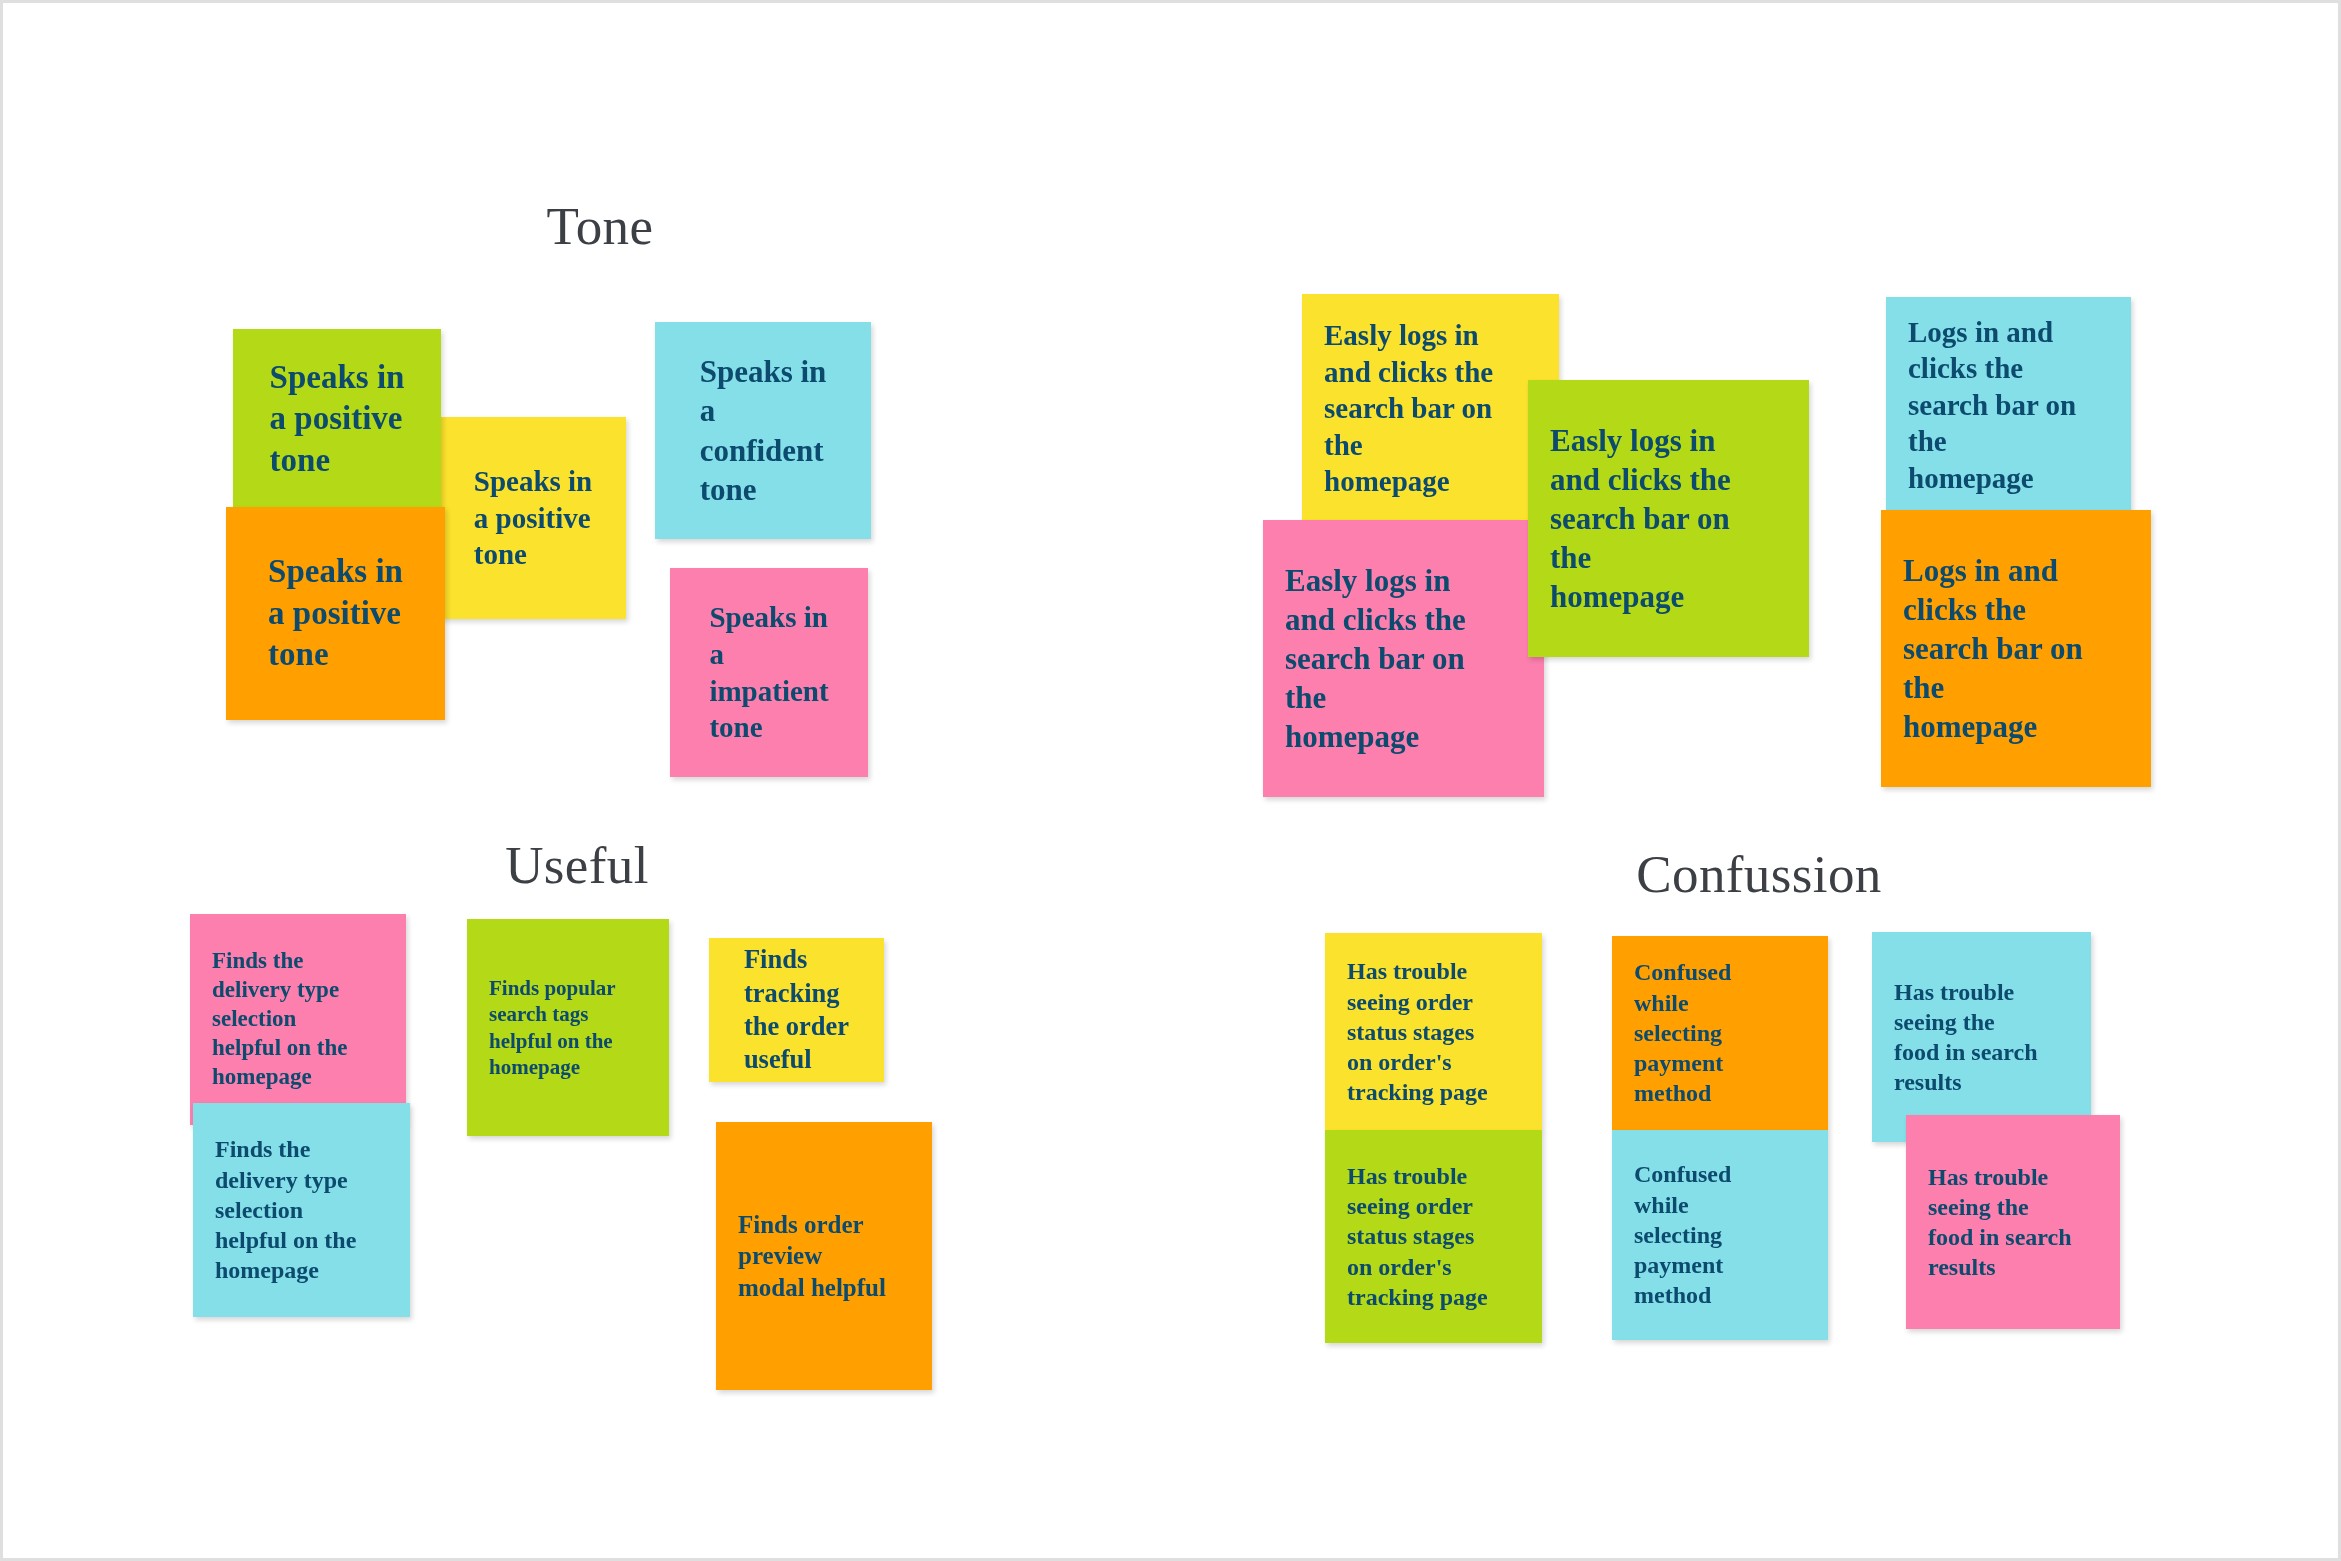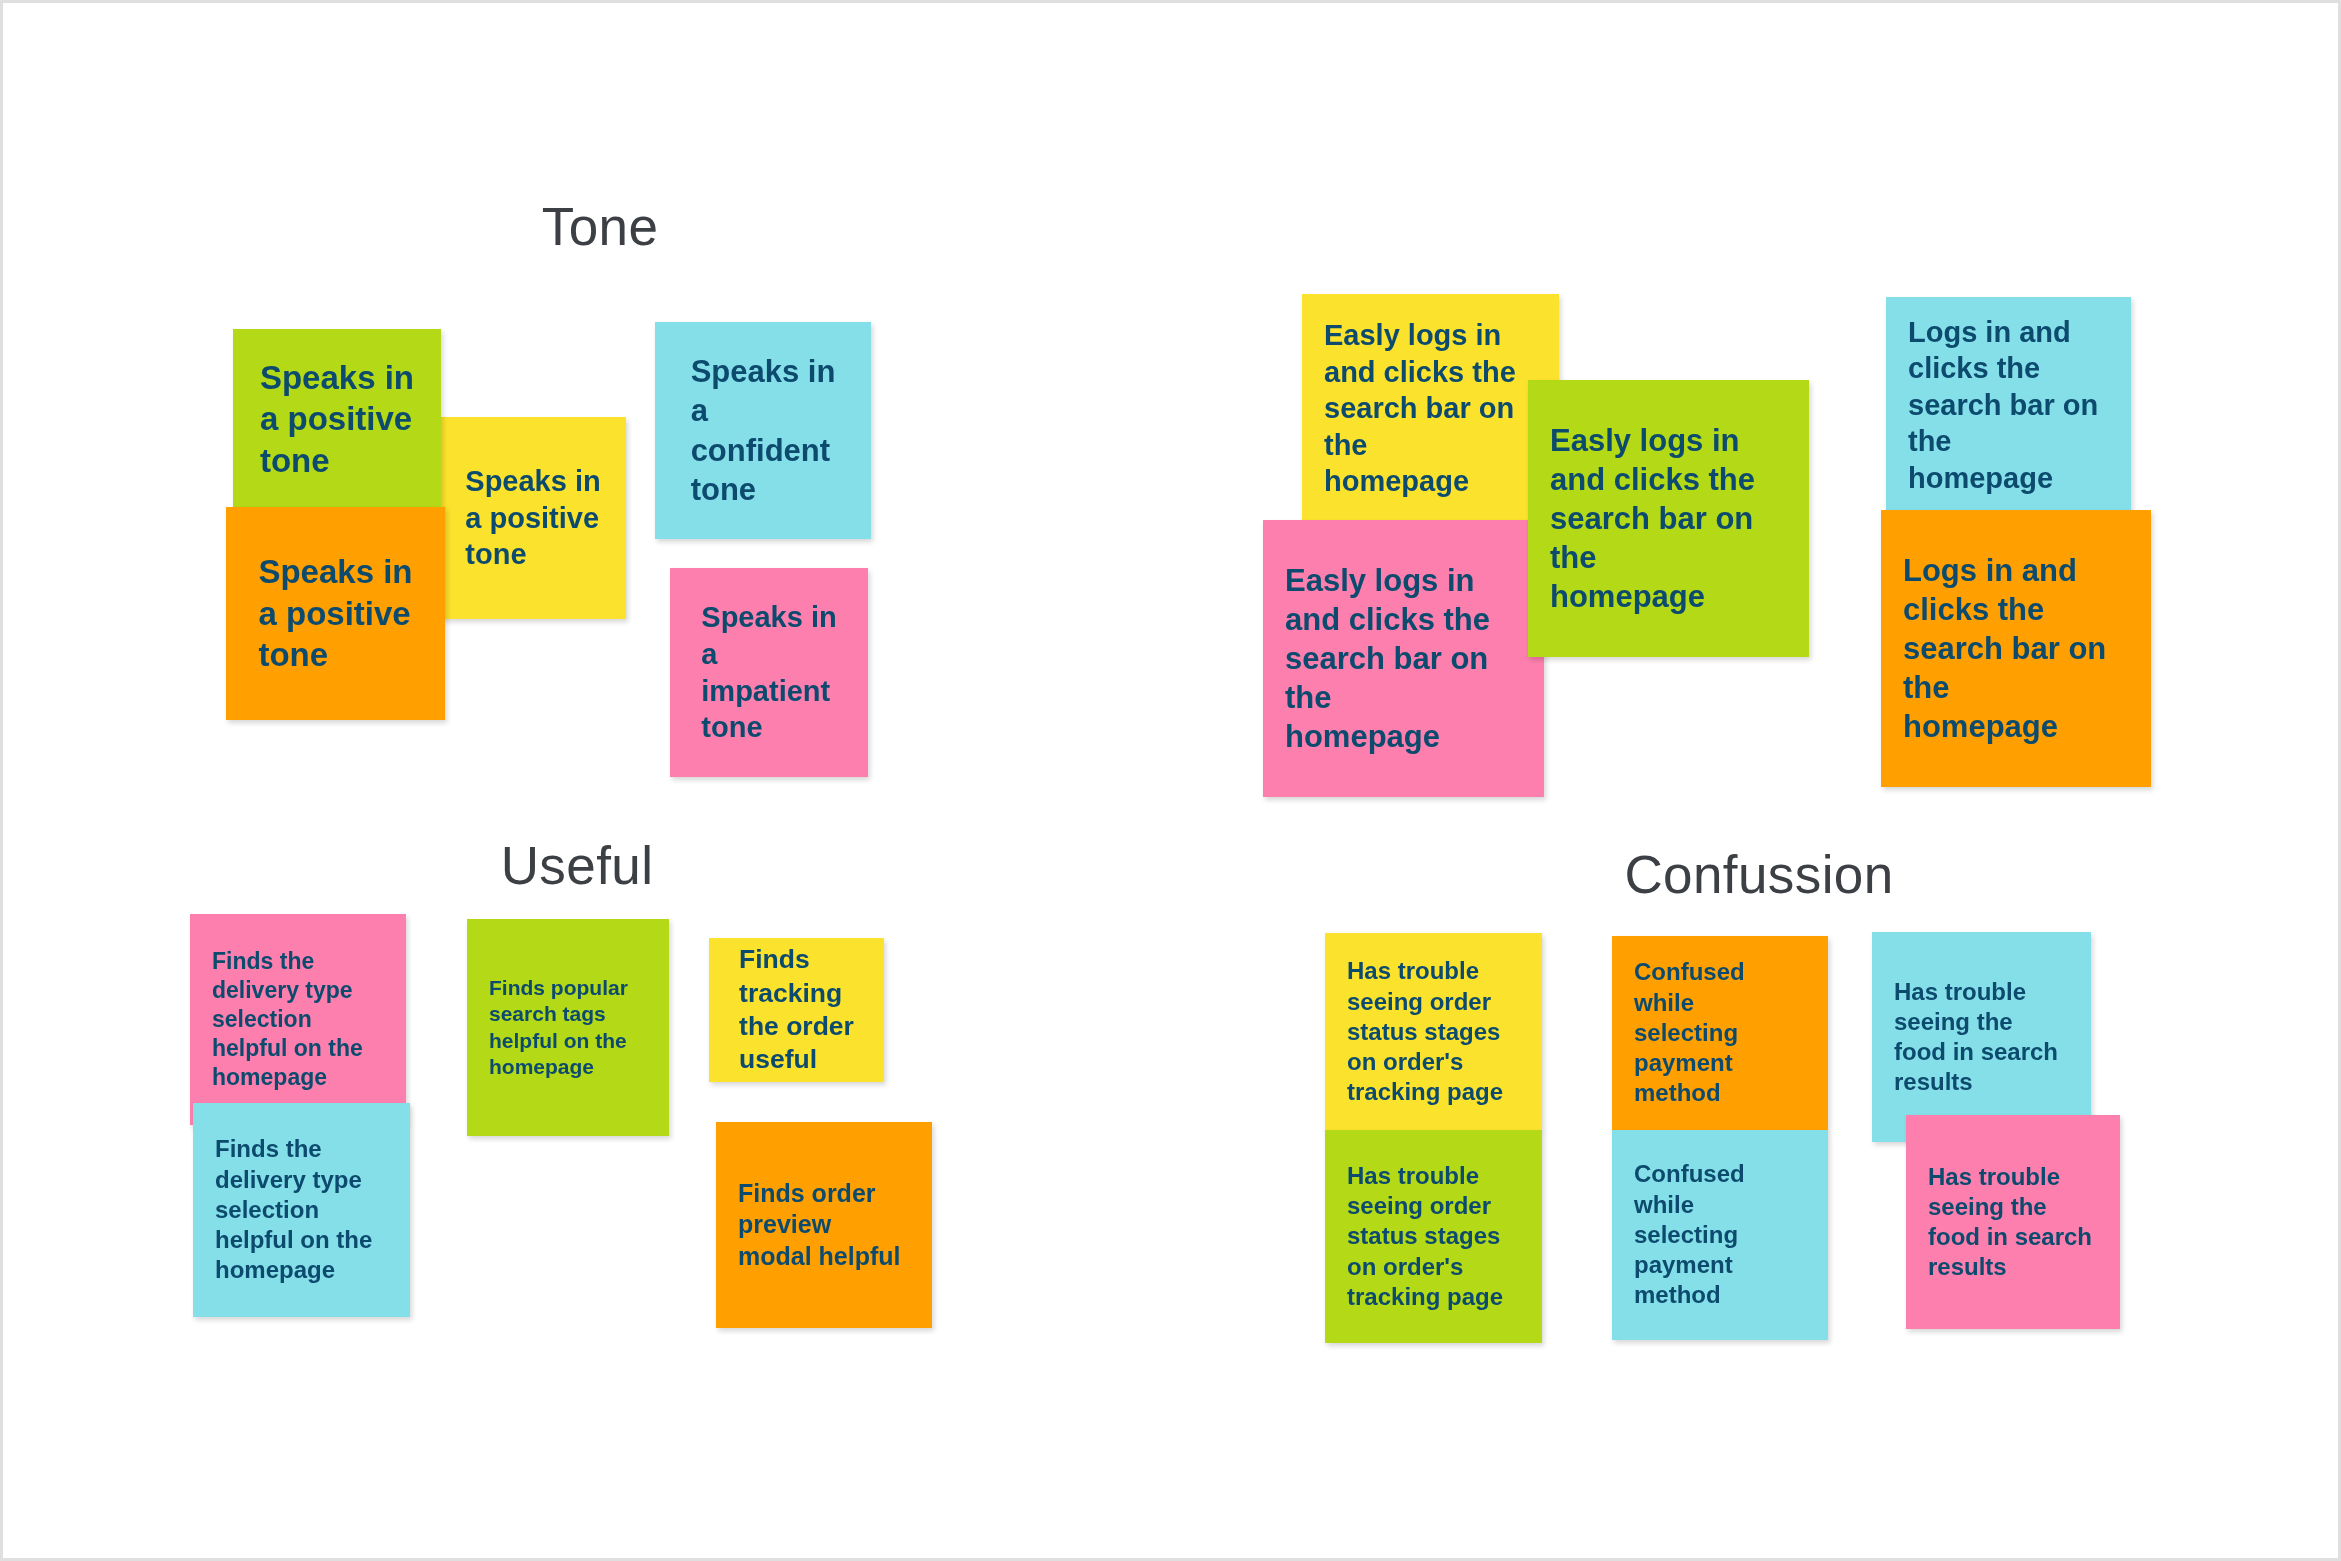--- a/index.html
+++ b/index.html
@@ -11,20 +11,21 @@
     font-family: "Liberation Sans", sans-serif;
     overflow: hidden;
   }
   .canvas {
     position: absolute;
     inset: 0;
     background: #ffffff;
     border: 3.4px solid #dfdfdf;
     box-sizing: border-box;
     border-radius: 3.4px;
+    font-family: Liberation Serif, serif;
   }
   .group-title {
     position: absolute;
     margin: 0;
     transform: translateX(-50%);
     font-size: 53px;
     font-weight: 400;
     color: #3c4045;
     letter-spacing: 0.4px;
     white-space: nowrap;
@@ -109,21 +110,21 @@
 helpful on the
 homepage</div>
       <div class="note" style="left: 464px; top: 916px; width: 202px; height: 217px; z-index: 1; background: rgb(179, 217, 23); font-size: 21px;">Finds popular
 search tags
 helpful on the
 homepage</div>
       <div class="note center" style="left: 706px; top: 911px; width: 175px; height: 144px; z-index: 1; background: rgb(251, 226, 45); font-size: 26.5px; margin-top: 24px;">Finds
 tracking
 the order
 useful</div>
-      <div class="note" style="left: 713px; top: 1119px; width: 216px; height: 206px; z-index: 1; background: rgb(255, 160, 0); font-size: 25px;">Finds order
+      <div class="note" style="left: 713px; top: 1119px; width: 216px; height: 268px; z-index: 1; background: rgb(255, 160, 0); font-size: 25px;">Finds order
 preview
 modal helpful</div>
       <div class="note" style="left: 1322px; top: 930px; width: 217px; height: 198px; z-index: 1; background: rgb(251, 226, 45); font-size: 24px;">Has trouble
 seeing order
 status stages
 on order's
 tracking page</div>
       <div class="note" style="left: 1322px; top: 1127px; width: 217px; height: 213px; z-index: 2; background: rgb(179, 217, 23); font-size: 24px;">Has trouble
 seeing order
 status stages

